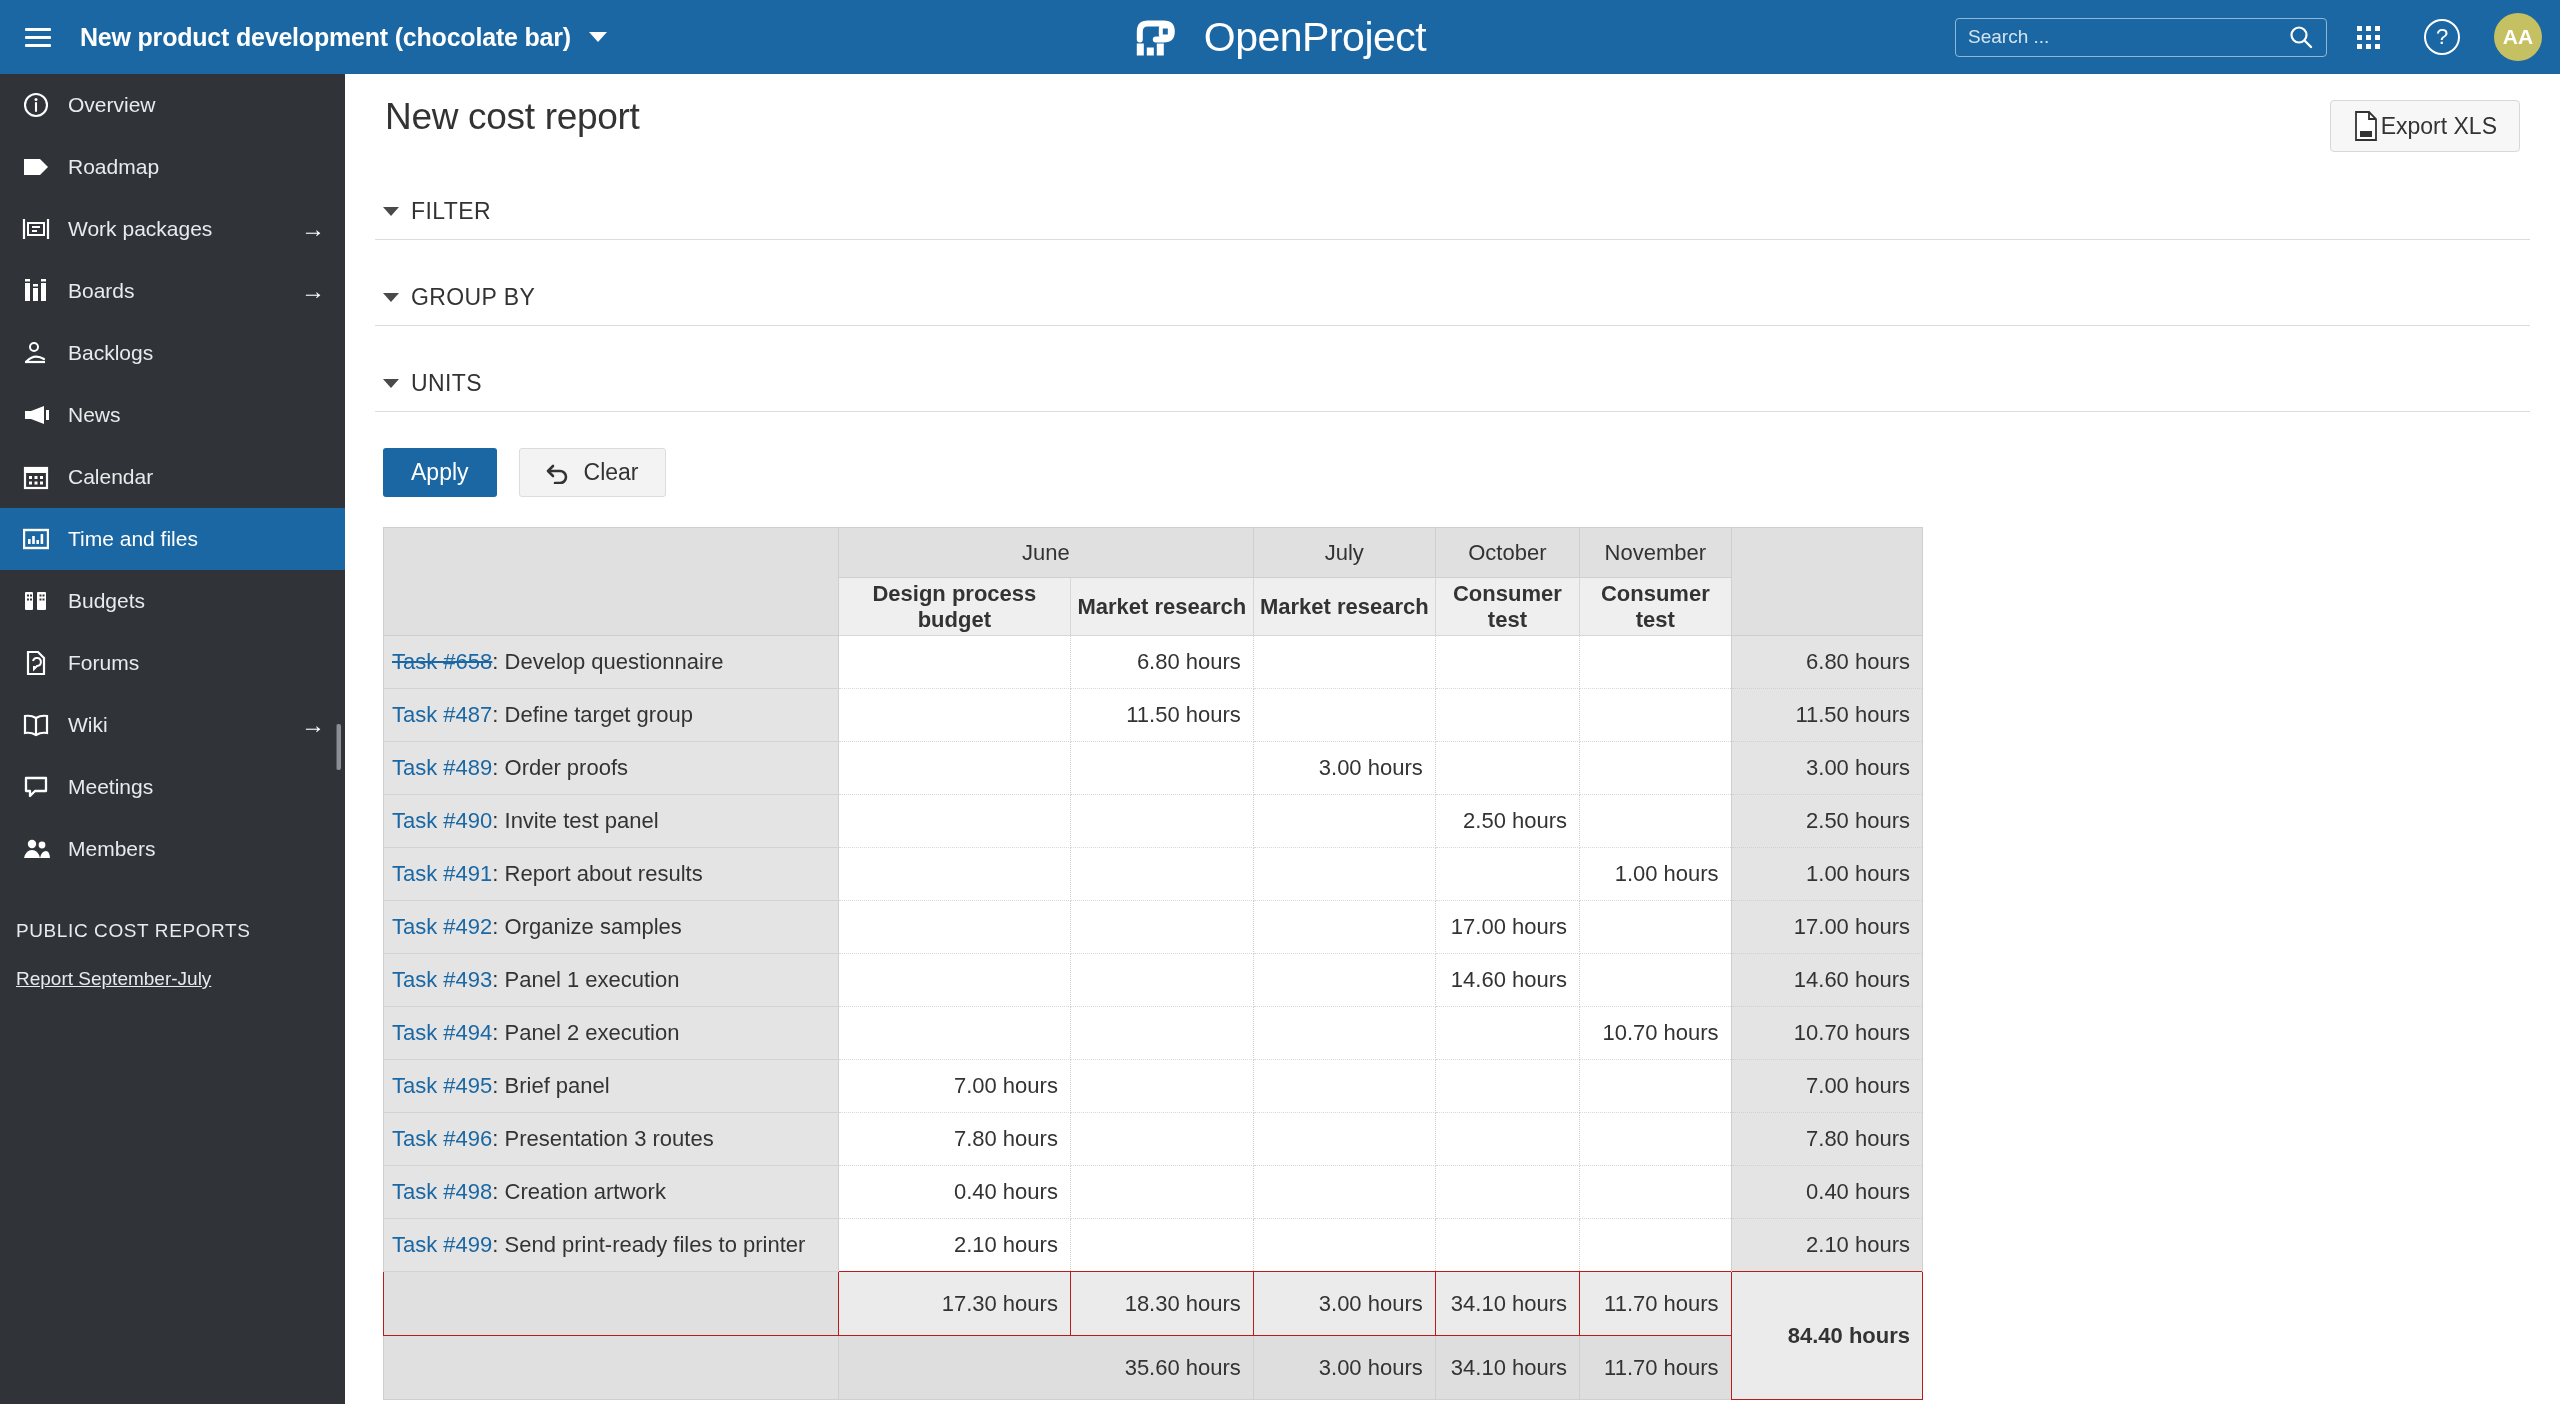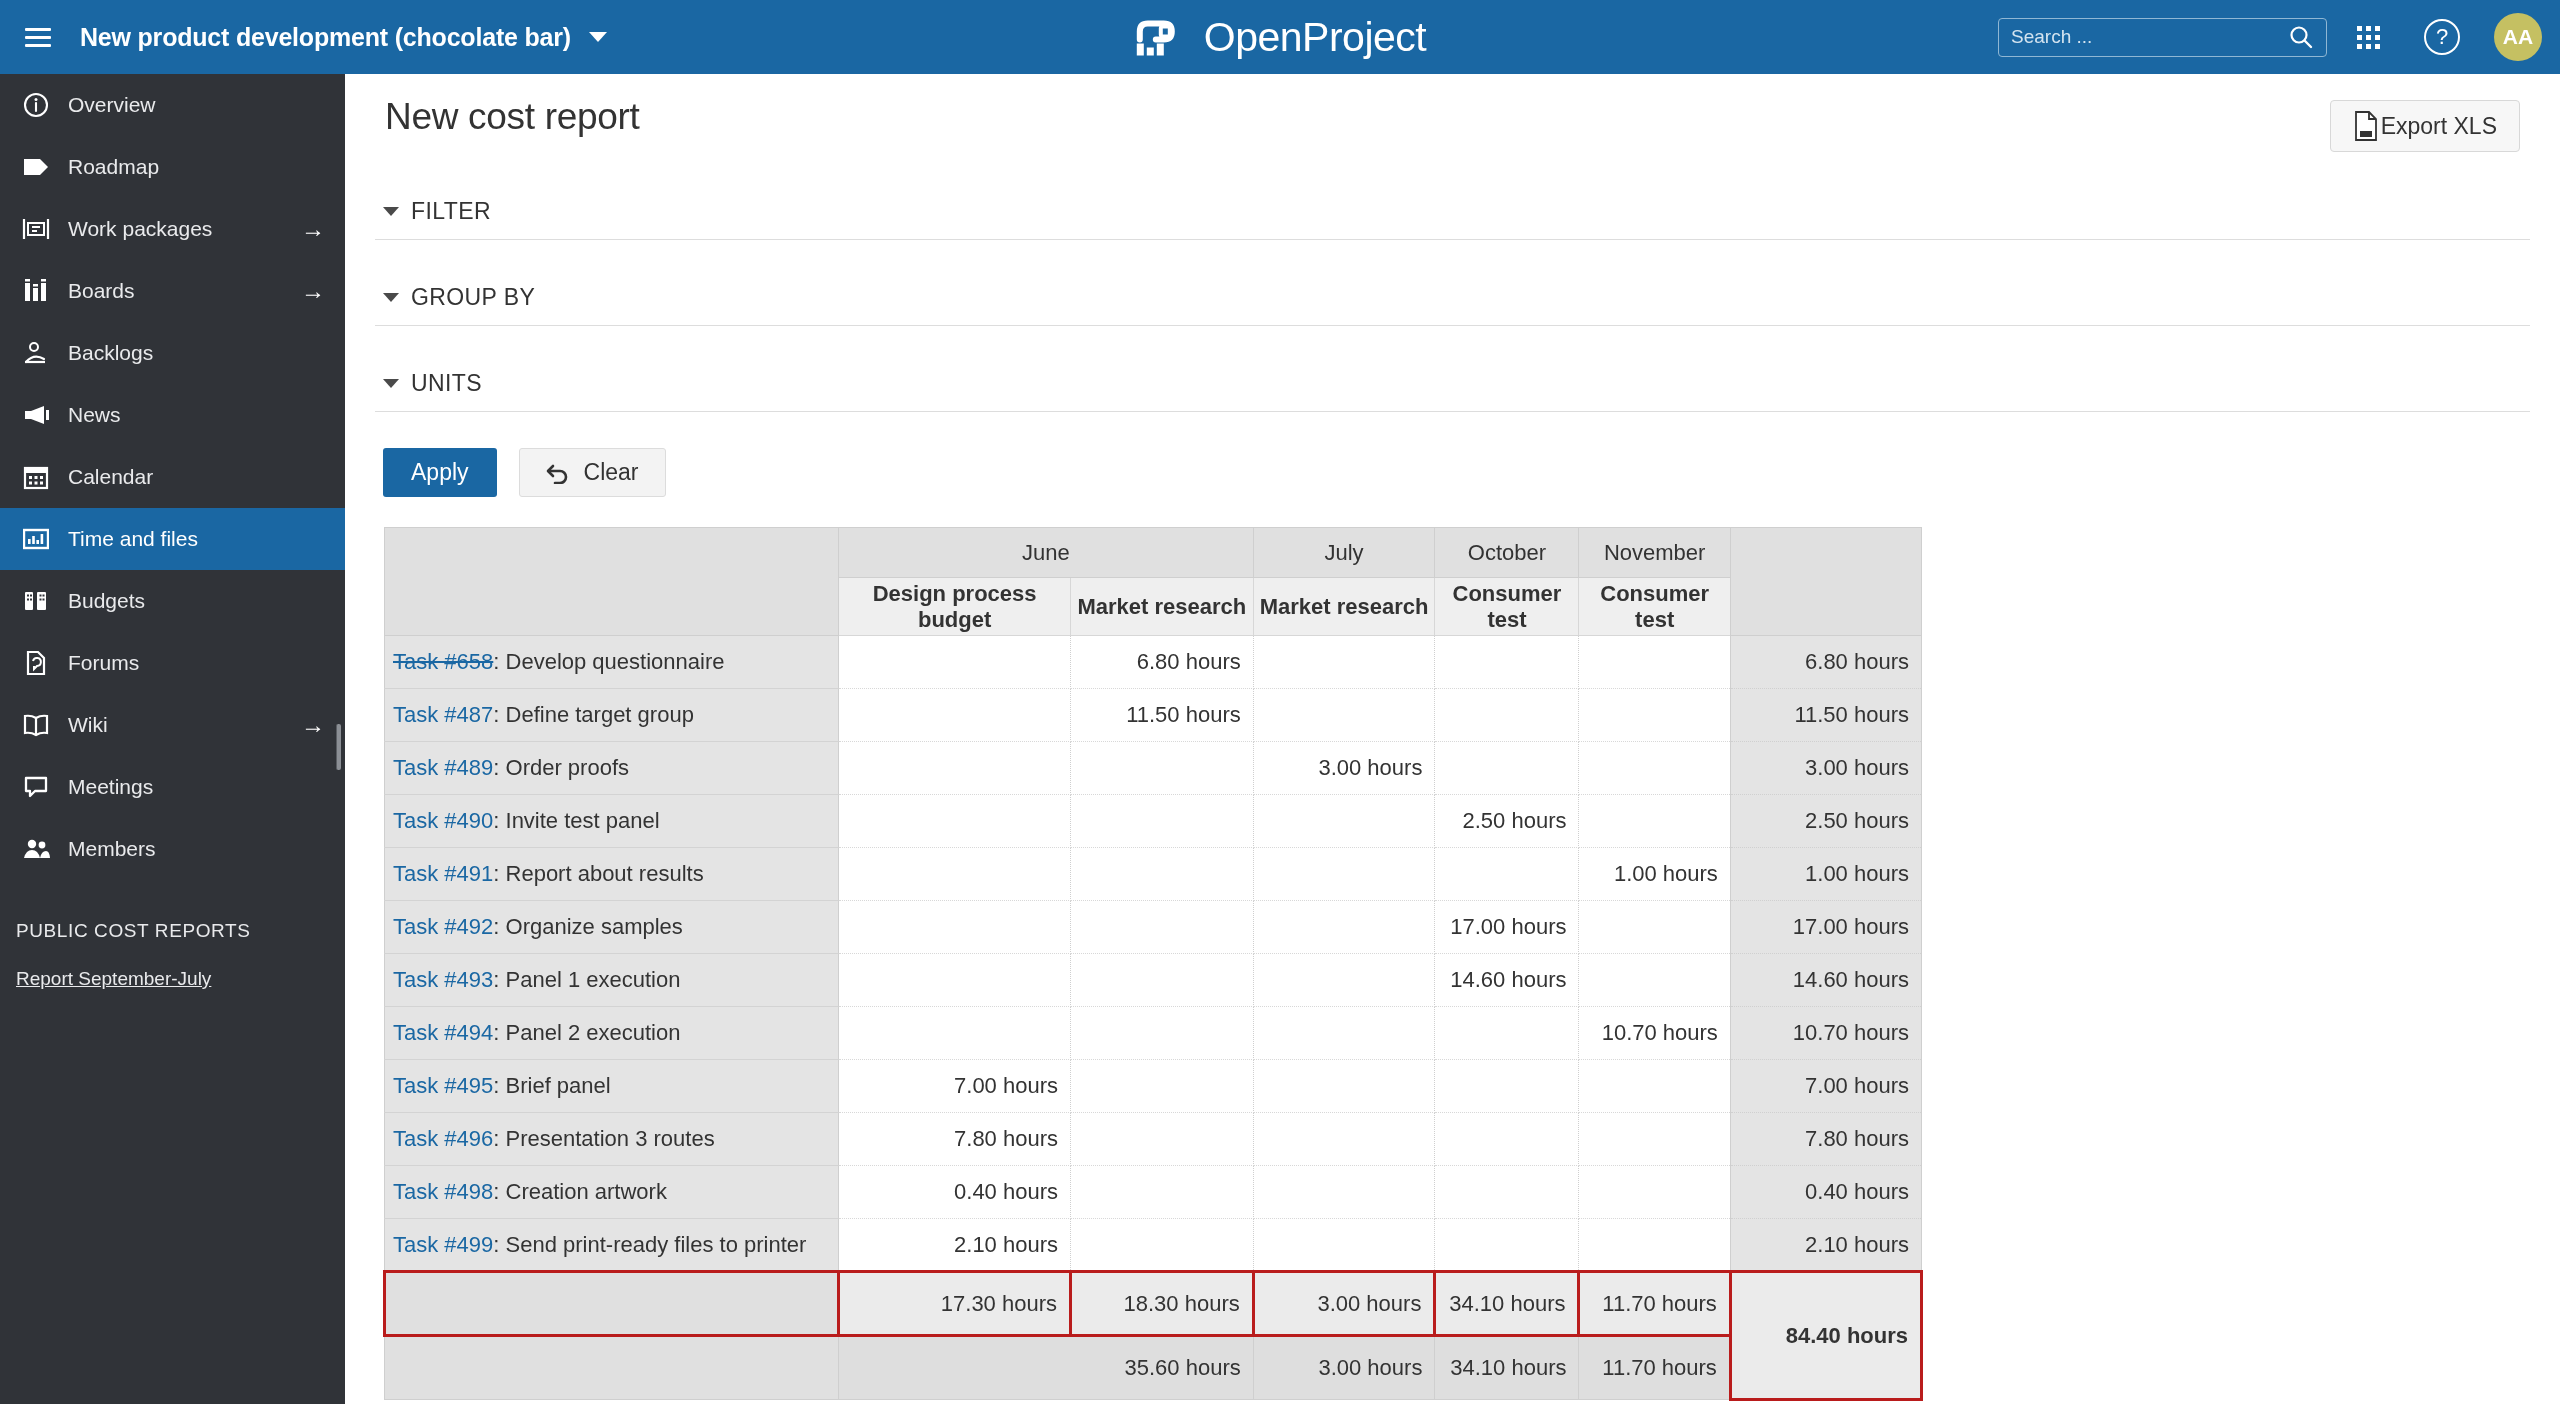--- a/index.html
+++ b/index.html
@@ -41,21 +41,21 @@
     transform: translate(-50%, -50%);
     display: flex; align-items: center; gap: 16px;
   }
   .op-logo-text { color: #ffffff; font-size: 41px; font-weight: 400; letter-spacing: -0.5px; }
 
   .top-right {
     position: absolute; right: 18px; top: 0; height: 74px;
     display: flex; align-items: center; gap: 0;
   }
   .search-box {
-    width: 329px; height: 39px;
+    width: 372px; height: 39px;
     border: 1px solid #8fb7d4; border-radius: 4px;
     display: flex; align-items: center; padding: 0 12px;
     background: transparent; margin-right: 30px;
   }
   .search-box input {
     flex: 1; background: transparent; border: none; outline: none;
     color: #ffffff; font-size: 19px; font-family: "Liberation Sans", sans-serif;
   }
   .search-box input::placeholder { color: #d4e4f0; opacity: 1; }
 
@@ -197,21 +197,21 @@
   td.cell.firstcol { border-left: 1px solid #cfcfcf; }
   td.rowtotal {
     background: #e4e4e4; text-align: right; padding-right: 12px;
     height: 53px; color: #555555;
     border-right: 1px solid #cfcfcf; border-bottom: 1px dotted #d0d0d0;
     border-left: 1px solid #cfcfcf;
   }
 
   tr.subtotal td {
     background: #ebebeb; text-align: right; padding-right: 12px;
-    height: 64px; border: 3px solid #b91c1c; color: #333333;
+    height: 64px; border: 1px solid #b91c1c; color: #333333;
   }
   tr.subtotal td.rowhead-empty { background: #e0e0e0; }
   tr.grandtotal td {
     background: #dedede; text-align: right; padding-right: 12px;
     height: 64px; border: 1px solid #cfcfcf; color: #333333;
   }
   tr.grandtotal td.rowhead-empty { background: #e0e0e0; }
 
   td.overall {
     background: #dedede; text-align: right; padding-right: 12px;

